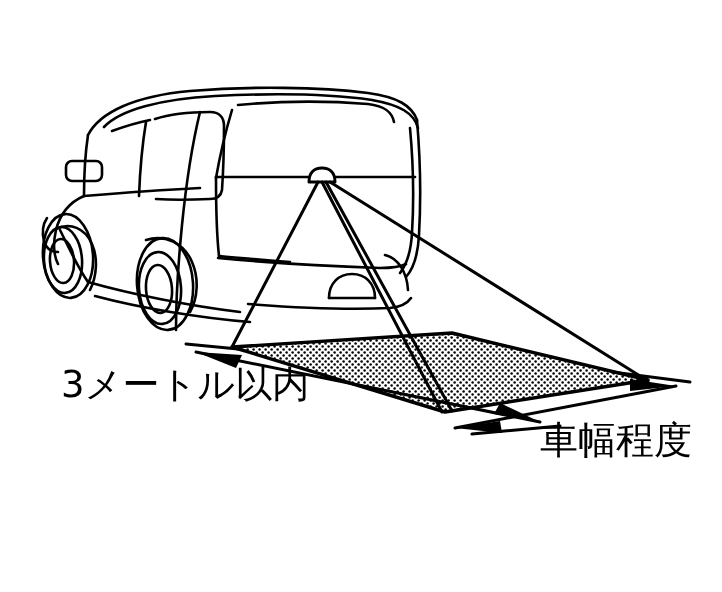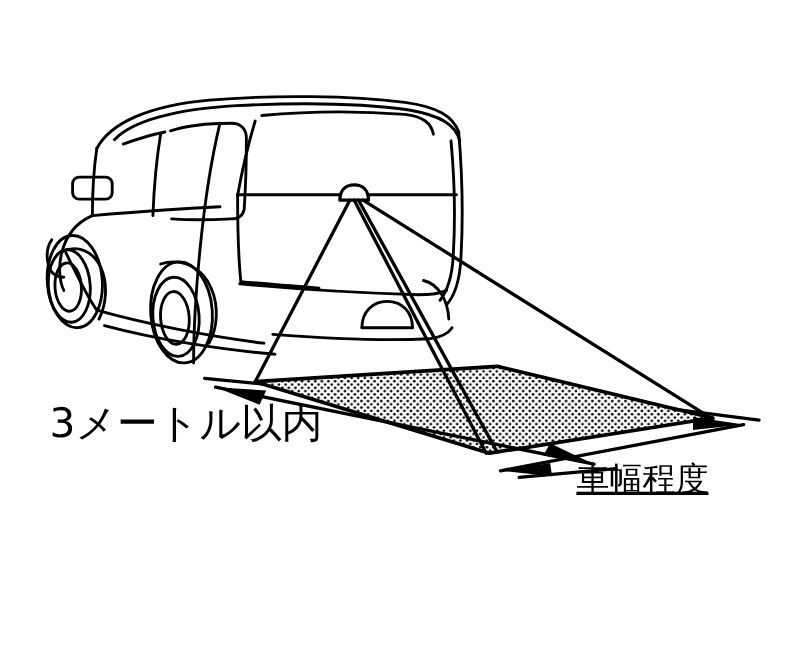--- a/index.html
+++ b/index.html
@@ -24,33 +24,33 @@
     width: 722px;
     height: 592px;
   }
   .lbl {
     position: absolute;
     white-space: nowrap;
     color: #000000;
     font-family: "DejaVu Sans", sans-serif;
     font-weight: 400;
     line-height: 1;
+    margin-left: 16px;
   }
   #label-distance {
     left: 45px;
     top: 366px;
     font-size: 37px;
     letter-spacing: 0px;
   }
   #label-width {
     left: 524px;
     top: 421px;
-    font-size: 30px;
+    font-size: 38px;
     letter-spacing: 0px;
-    text-decoration: underline;
   }
 </style>
 </head>
 <body>
 
 <div id="stage">
 
   <svg id="scene" viewBox="0 0 722 592" xmlns="http://www.w3.org/2000/svg">
 
     <defs>

